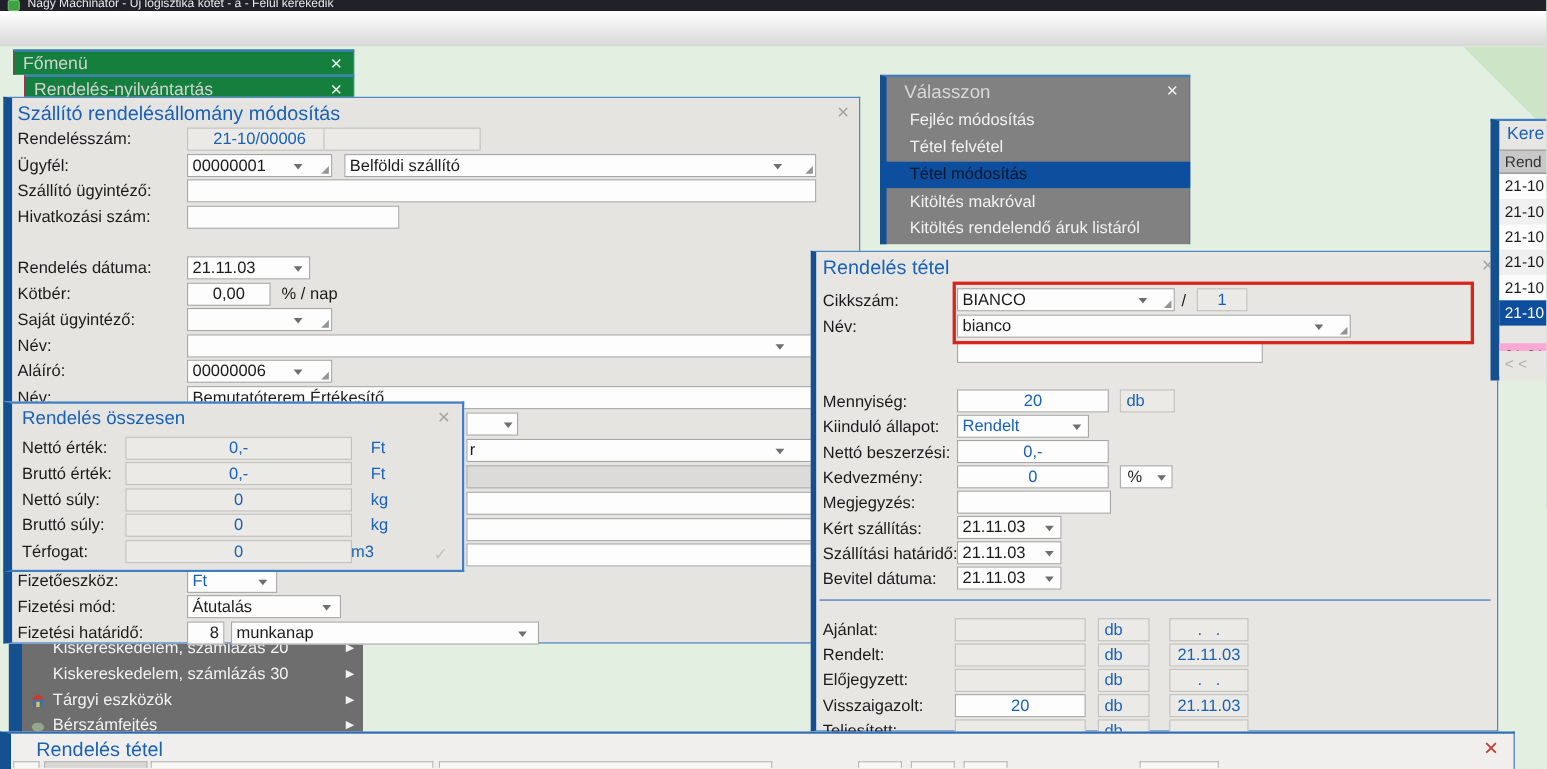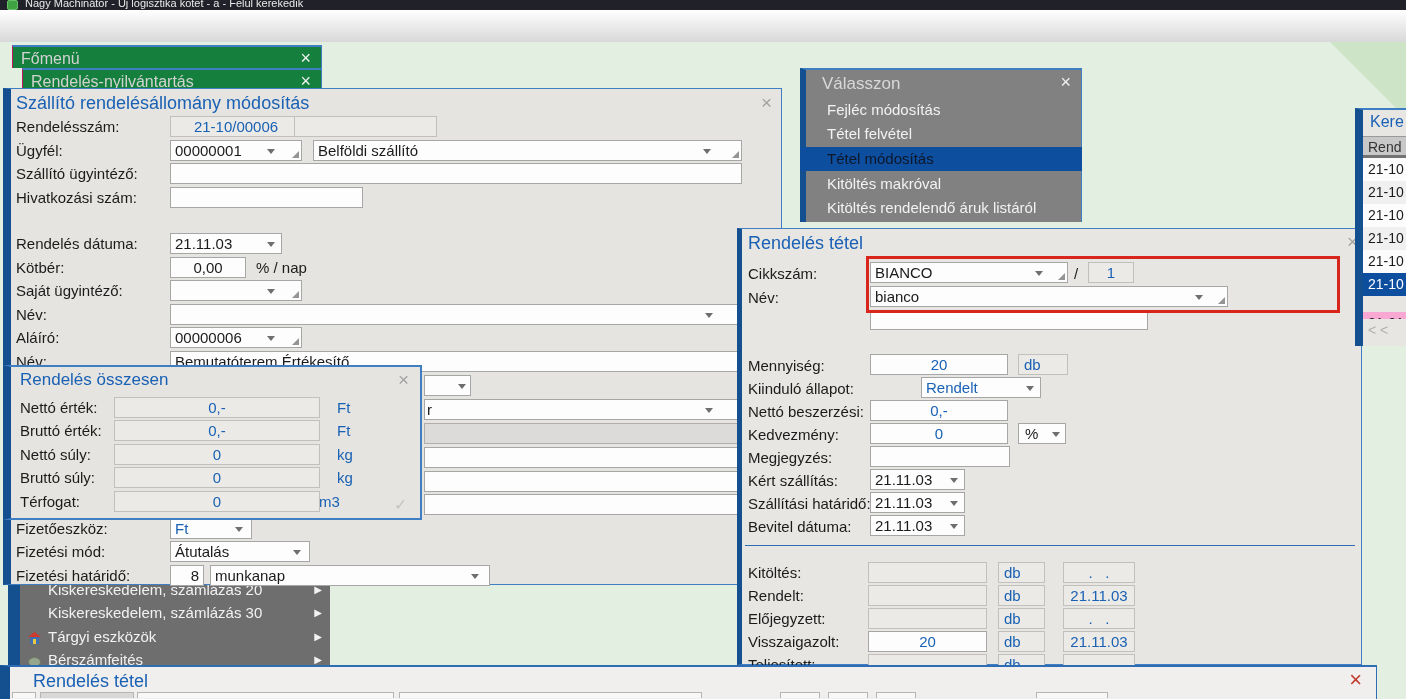--- a/index.html
+++ b/index.html
@@ -236,21 +236,21 @@
 
   <span class="lbl" style="left:748px;top:355px">Mennyiség:</span>
   <div class="box" style="left:870px;top:354px;width:138px">
       <span class="val ctr blue">20</span>
     </div>
   <div class="box ro" style="left:1018px;top:354px;width:50px">
       <span class="val blue" style="padding-left:5px">db</span>
     </div>
 
   <span class="lbl" style="left:748px;top:378px">Kiinduló állapot:</span>
-  <div class="box" style="left:921px;top:377px;width:120px">
+  <div class="box" style="left:870px;top:377px;width:120px">
       <span class="val blue">Rendelt</span>
       <span class="arr" style="right:6px"></span>
     </div>
 
   <span class="lbl" style="left:748px;top:401px">Nettó beszerzési:</span>
   <div class="box" style="left:870px;top:400px;width:138px">
       <span class="val ctr blue">0,-</span>
     </div>
 
   <span class="lbl" style="left:748px;top:424px">Kedvezmény:</span>
@@ -278,21 +278,21 @@
     </div>
 
   <span class="lbl" style="left:748px;top:516px">Bevitel dátuma:</span>
   <div class="box" style="left:870px;top:515px;width:95px">
       <span class="val">21.11.03</span>
       <span class="arr" style="right:6px"></span>
     </div>
 
   <div class="abs" style="left:745px;top:545px;width:610px;height:0;border-top:1px solid #2e6db4"></div>
 
-  <span class="lbl" style="left:748px;top:562px">Kitöltés:</span>
+  <span class="lbl" style="left:748px;top:562px">Ajánlat:</span>
   <div class="box ro" style="left:868px;top:562px;width:119px">
       <span class="val ctr blue"></span>
     </div>
   <div class="box ro" style="left:998px;top:562px;width:47px">
       <span class="val blue" style="padding-left:5px">db</span>
     </div>
   <div class="box ro" style="left:1063px;top:562px;width:72px">
       <span class="val ctr blue"> .   . </span>
     </div>
 
@@ -331,21 +331,21 @@
 
   <span class="lbl" style="left:748px;top:654px">Teljesített:</span>
   <div class="box ro" style="left:868px;top:654px;width:119px"></div>
   <div class="box ro" style="left:998px;top:654px;width:47px">
       <span class="val blue" style="padding-left:5px">db</span>
     </div>
   <div class="box ro" style="left:1063px;top:654px;width:72px"></div>
 
   <div class="abs" style="left:1355px;top:108px;width:51px;height:238px;background:#e8e6e3;border-top:2px solid #3f7ec2;border-left:8px solid #14508f;overflow:hidden">
     <span class="abs" style="left:7px;top:3px;font-size:16px;color:#1961b4;white-space:nowrap">Kere</span>
-    <div class="abs" style="left:0;top:26px;width:43px;height:22px;background:#c8c8c8;border-top:1px solid #9a9a9a;border-bottom:3px solid #737373;font-size:14px;line-height:21px;color:#333;padding-left:5px;white-space:nowrap">Rend</div>
+    <div class="abs" style="left:0;top:26px;width:43px;height:22px;background:#c8c8c8;border-top:1px solid #9a9a9a;border-bottom:1px solid #737373;font-size:14px;line-height:21px;color:#333;padding-left:5px;white-space:nowrap">Rend</div>
   </div>
   <div class="krow" style="left:1363px;top:158px;background:#fcfcfc">21-10</div>
   <div class="krow" style="left:1363px;top:181px;background:#f0f0f0">21-10</div>
   <div class="krow" style="left:1363px;top:204px;background:#fcfcfc">21-10</div>
   <div class="krow" style="left:1363px;top:227px;background:#f0f0f0">21-10</div>
   <div class="krow" style="left:1363px;top:250px;background:#fcfcfc">21-10</div>
   <div class="krow" style="left:1363px;top:273px;background:#0d4e9e;color:#ffffff">21-10</div>
   <div class="krow" style="left:1363px;top:312px;background:#f9a8d4">21-31</div>
   <div class="krow" style="left:1363px;top:319px;background:#e8e6e3;color:#b0b0b0">&lt; &lt;</div>
 

